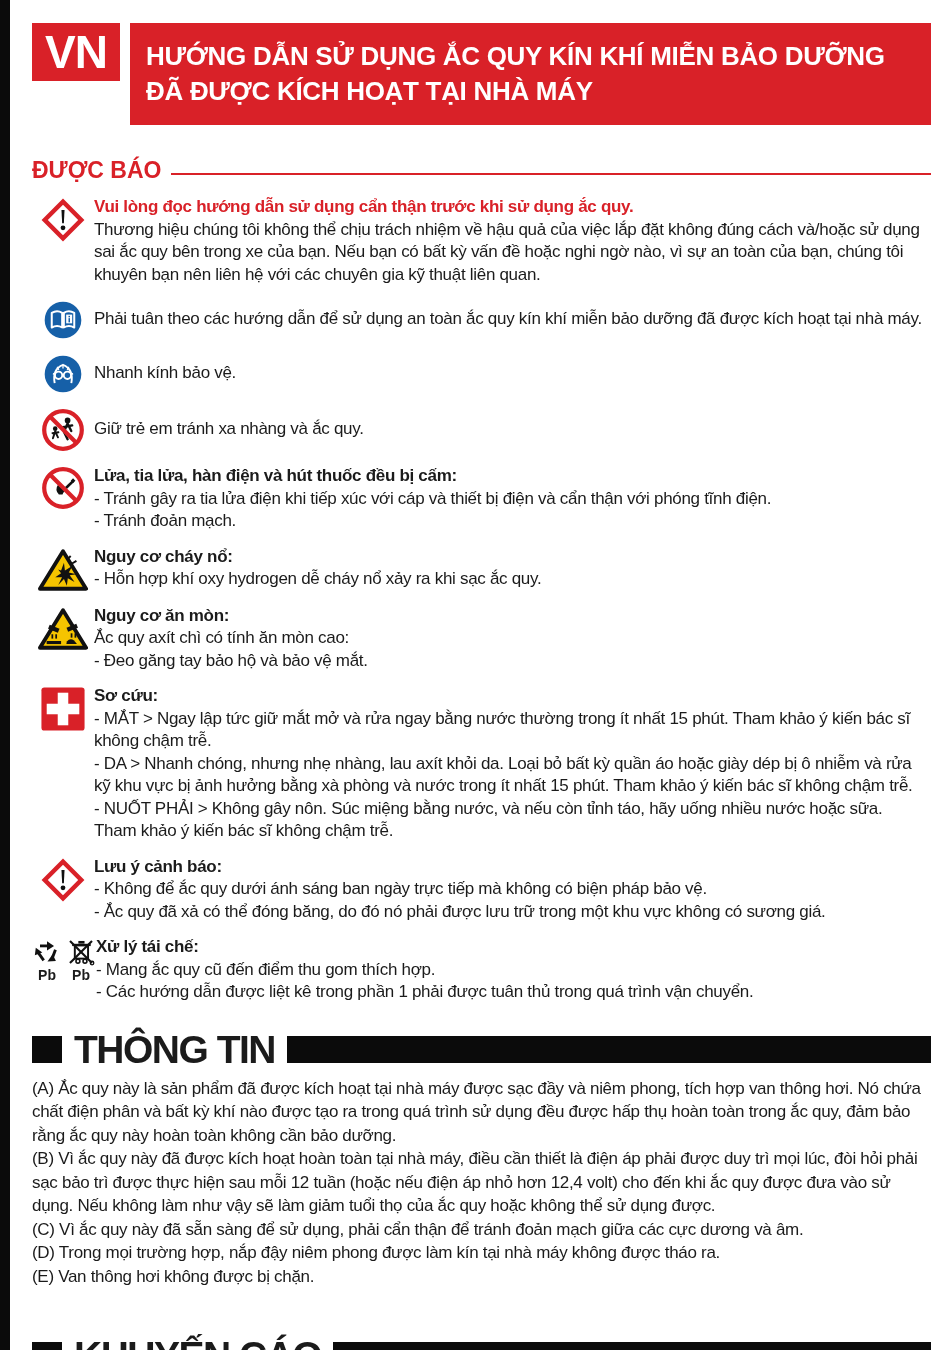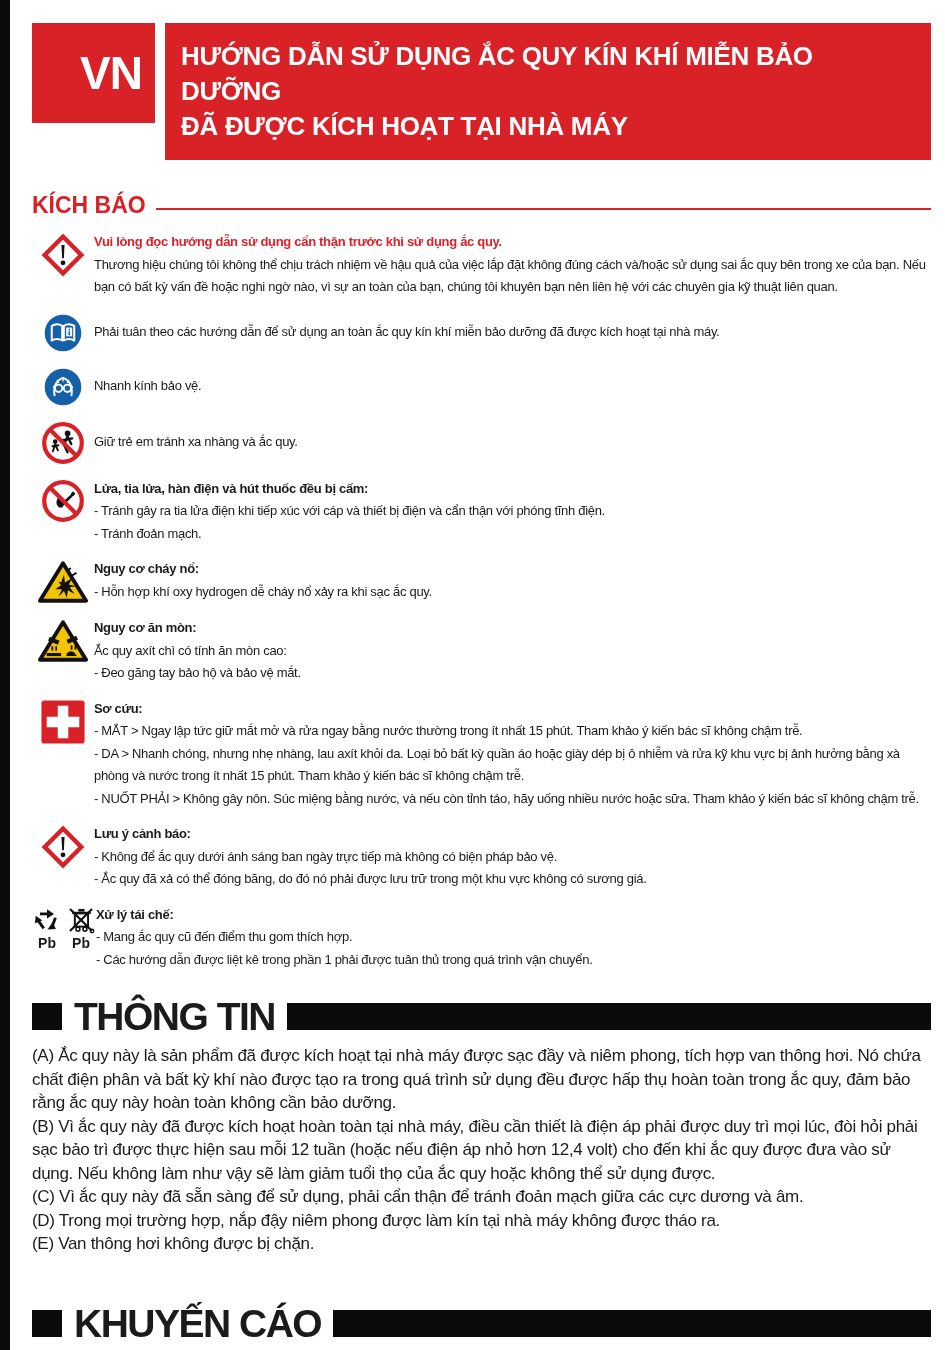--- a/index.html
+++ b/index.html
@@ -3,38 +3,38 @@
 <meta charset="utf-8">
 <style>
   html,body{margin:0;padding:0;background:#fff;}
   body{width:945px;height:1350px;position:relative;overflow:hidden;
        font-family:"Liberation Sans",sans-serif;color:#1b1b1b;}
   .edge-strip{position:absolute;left:0;top:0;width:10px;height:1350px;background:#0b0b0b;}
   .page{position:absolute;left:10px;top:0;width:935px;box-sizing:border-box;padding:23px 14px 0 22px;}
 
   
   .header{display:flex;gap:10px;}
-  .vn-box{background:var(--red);color:#fff;width:88px;height:100px;flex:0 0 88px;
+  .vn-box{background:var(--red);color:#fff;width:88px;height:58px;flex:0 0 88px;
           display:flex;align-items:center;justify-content:center;
-          font-size:46px;font-weight:bold;letter-spacing:-1px;padding-left:35px;}
+          font-size:46px;font-weight:bold;letter-spacing:-1px;}
   .title-box{background:var(--red);color:#fff;flex:1;padding:16px 16px;
              display:flex;flex-direction:column;justify-content:center;
              font-size:26px;font-weight:bold;line-height:1.35;letter-spacing:-0.3px;}
 
   
   .warn-head{display:flex;align-items:baseline;margin-top:32px;}
   .warn-head .t{color:var(--red);font-size:23px;font-weight:bold;letter-spacing:0;}
   .warn-head .rule{flex:1;border-bottom:2px solid var(--red);margin-left:10px;transform:translateY(-3px);}
 
   
   .items{margin-top:12px;}
   .item{display:flex;margin-bottom:13px;}
   .item.center{align-items:center;}
   .icon-col{flex:0 0 62px;display:flex;flex-direction:column;align-items:center;justify-content:flex-start;padding-top:1px;}
-  .item-text{flex:1;font-size:13px;line-height:22.5px;letter-spacing:-0.3px;padding-right:4px;}
+  .item-text{flex:1;font-size:17px;line-height:22.5px;letter-spacing:-0.3px;padding-right:4px;}
   .item-text .lead{color:var(--red);font-weight:bold;}
   .item-text .ttl{font-weight:bold;}
   .recycle-pair{display:flex;gap:4px;align-items:flex-start;}
   .recycle-cell{display:flex;flex-direction:column;align-items:center;}
   .pb{font-size:14px;font-weight:bold;line-height:1;margin-top:1px;}
 
   
   .banner{display:flex;align-items:center;}
   .banner.info{margin-top:26px;margin-bottom:8px;}
   .banner.advice{margin-top:48px;margin-bottom:8px;}
@@ -56,21 +56,21 @@
 
   <div class="header">
     <div class="vn-box">VN</div>
     <div class="title-box">
       <div>HƯỚNG DẪN SỬ DỤNG ẮC QUY KÍN KHÍ MIỄN BẢO DƯỠNG</div>
       <div>ĐÃ ĐƯỢC KÍCH HOẠT TẠI NHÀ MÁY</div>
     </div>
   </div>
 
   <div class="warn-head">
-    <div class="t">KÍCH BÁO</div>
+    <div class="t">ĐƯỢC BÁO</div>
     <div class="rule"></div>
   </div>
 
   <div class="items">
 
     <div class="item">
       <div class="icon-col">
         <svg width="46" height="46" viewBox="0 0 48 48">
           <rect x="10.5" y="10.5" width="27" height="27" transform="rotate(45 24 24)" fill="#fff" stroke="#d92128" stroke-width="4.6"></rect>
           <path d="M22.4 13.5 h3.2 l-0.7 14 h-1.8 z" fill="#111"></path>

